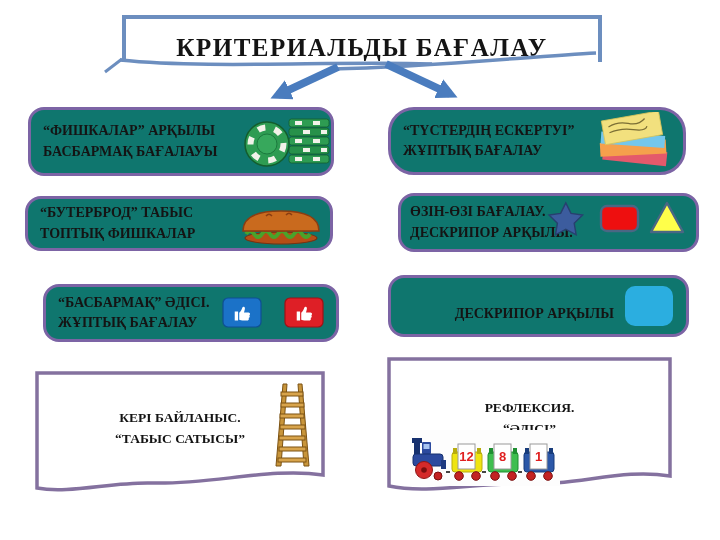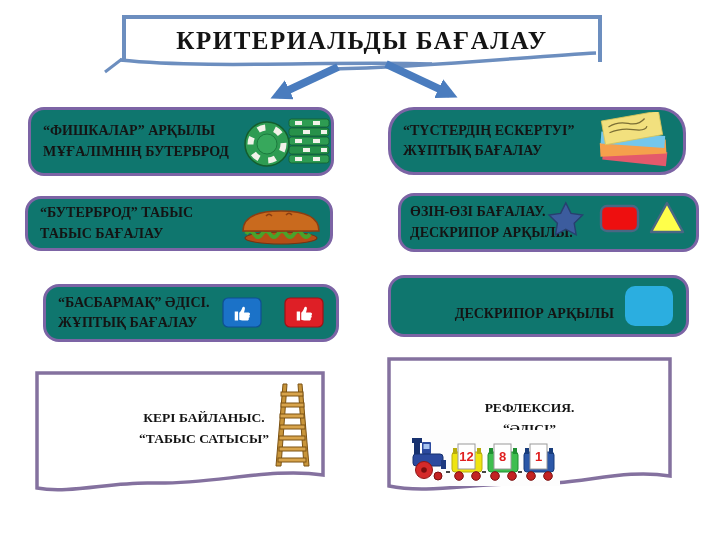--- a/index.html
+++ b/index.html
@@ -1,20 +1,20 @@
 <!DOCTYPE html>
 <html><head>
 <meta charset="utf-8">
 <style>
   html,body{margin:0;padding:0;background:#fff;}
   .stage{position:relative;width:720px;height:540px;background:#ffffff;overflow:hidden;
          font-family:"Liberation Serif", serif;color:#141414;}
   .title-box{position:absolute;left:122px;top:15px;width:472px;height:43px;
              border:4px solid #6C8EBF;border-bottom:none;
-             display:flex;align-items:center;justify-content:center;
+             display:flex;align-items:flex-end;justify-content:center;
              font-weight:bold;font-size:25px;letter-spacing:1.5px;color:#141414;}
   .overlay{position:absolute;left:0;top:0;width:720px;height:540px;pointer-events:none;}
   .card{position:absolute;background:#0f766e;border:3.5px solid #7C64A5;border-radius:16px;
         font-weight:bold;font-size:14px;line-height:1.45;}
   .card .txt{position:absolute;left:12px;top:0;bottom:0;display:flex;
              flex-direction:column;justify-content:center;white-space:nowrap;}
   .card .txt span{display:block;}
   .icon{position:absolute;}
   .wavebox{position:absolute;}
   .wavebox .outline{position:absolute;left:0;top:0;}
@@ -40,21 +40,21 @@
     <path d="M122,59 L105,72" stroke="#6C8EBF" stroke-width="3" fill="none"></path>
     <path d="M120,60 C210,69 330,61 432,64" stroke="#6C8EBF" stroke-width="3.5" fill="none"></path>
     <path d="M596,53 C535,56 430,67 332,69" stroke="#6C8EBF" stroke-width="3.5" fill="none"></path>
     <line x1="338" y1="67" x2="278" y2="95" stroke="#4A7CBE" stroke-width="8" marker-end="url(#ah)"></line>
     <line x1="386" y1="64" x2="450" y2="94" stroke="#4A7CBE" stroke-width="8" marker-end="url(#ah)"></line>
   </svg>
 
   <div class="card" style="left:28px;top:107px;width:300px;height:63px;">
     <div class="txt">
       <span>“ФИШКАЛАР” АРҚЫЛЫ</span>
-      <span>МҰҒАЛІМНІҢ БУТЕРБРОД</span>
+      <span>БАСБАРМАҚ БАҒАЛАУЫ</span>
     </div>
     <svg class="icon" style="left:212px;top:3px;" width="88" height="58" viewBox="0 0 88 58">
       <g>
         <rect x="46" y="6" width="40" height="8" rx="2.5" fill="#2E9C52" stroke="#135E2E" stroke-width="0.8"></rect>
         <rect x="46" y="15" width="40" height="8" rx="2.5" fill="#27914A" stroke="#135E2E" stroke-width="0.8"></rect>
         <rect x="46" y="24" width="40" height="8" rx="2.5" fill="#2E9C52" stroke="#135E2E" stroke-width="0.8"></rect>
         <rect x="46" y="33" width="40" height="8" rx="2.5" fill="#27914A" stroke="#135E2E" stroke-width="0.8"></rect>
         <rect x="46" y="42" width="40" height="8" rx="2.5" fill="#2E9C52" stroke="#135E2E" stroke-width="0.8"></rect>
         <g fill="#F2F2E9">
           <rect x="52" y="8" width="7" height="4"></rect>
@@ -71,21 +71,21 @@
         <circle cx="24" cy="31" r="22" fill="#2E9C52" stroke="#135E2E" stroke-width="1.5"></circle>
         <circle cx="24" cy="31" r="16.5" fill="none" stroke="#F2F2E9" stroke-width="6" stroke-dasharray="7.5 9.5"></circle>
         <circle cx="24" cy="31" r="10" fill="#37A85C" stroke="#1C7A3E" stroke-width="1"></circle>
       </g>
     </svg>
   </div>
 
   <div class="card" style="left:25px;top:196px;width:302px;height:49px;">
     <div class="txt">
       <span>“БУТЕРБРОД”  ТАБЫС</span>
-      <span>ТАБЫС БАҒАЛАУ</span>
+      <span>ТОПТЫҚ ФИШКАЛАР</span>
     </div>
     <svg class="icon" style="left:210px;top:5px;" width="86" height="42" viewBox="0 0 86 42">
       <ellipse cx="43" cy="34" rx="36" ry="6" fill="#B64E16" stroke="#7A3210" stroke-width="1.2"></ellipse>
       <path d="M8,30 q4,-6 8,0 q4,6 8,0 q4,-6 8,0 q4,6 8,0 q4,-6 8,0 q4,6 8,0 q4,-6 8,0 q4,6 8,0" fill="none" stroke="#49A32B" stroke-width="4"></path>
       <line x1="13" y1="26" x2="73" y2="26" stroke="#C42B2B" stroke-width="3.2" stroke-dasharray="8 5"></line>
       <path d="M5,27 Q5,7 43,7 Q81,7 81,27 Z" fill="#C96A1E" stroke="#8A3D12" stroke-width="1.5"></path>
       <path d="M28,12 q3,-3.5 6,0 M48,11 q3,-3.5 6,0" fill="none" stroke="#8A3D12" stroke-width="1.4"></path>
     </svg>
   </div>
 
@@ -156,21 +156,21 @@
     <div class="txt" style="left:auto;right:72px;margin-top:16px;">
       <span>ДЕСКРИПОР АРҚЫЛЫ</span>
     </div>
     <div class="cyan-chip" style="left:234px;top:8px;width:48px;height:40px;"></div>
   </div>
 
   <div class="wavebox" style="left:35px;top:371px;width:290px;height:126px;">
     <svg class="outline" width="290" height="126" viewBox="0 0 290 126">
       <path d="M2,2 H288 V104 C236,96 176,114 116,112 C76,111 34,123 2,117 Z" fill="#ffffff" stroke="#84719F" stroke-width="3.5"></path>
     </svg>
-    <div class="txt" style="top:37px;padding-left:24px;">
+    <div class="txt" style="top:37px;">
       <span>КЕРІ БАЙЛАНЫС.</span><br>
       <span>“ТАБЫС САТЫСЫ”</span>
     </div>
     <svg class="icon" style="left:236px;top:11px;" width="44" height="86" viewBox="0 0 44 86">
       <g stroke="#7D5313" stroke-width="1" fill="#C8953B">
         <polygon points="12,2 16,2 10,84 5,84"></polygon>
         <polygon points="27,2 31,2 38,84 33,84"></polygon>
         <rect x="10" y="10" width="22" height="4" fill="#D8A44C"></rect>
         <rect x="10" y="21" width="23" height="4" fill="#D8A44C"></rect>
         <rect x="9" y="32" width="24" height="4" fill="#D8A44C"></rect>

